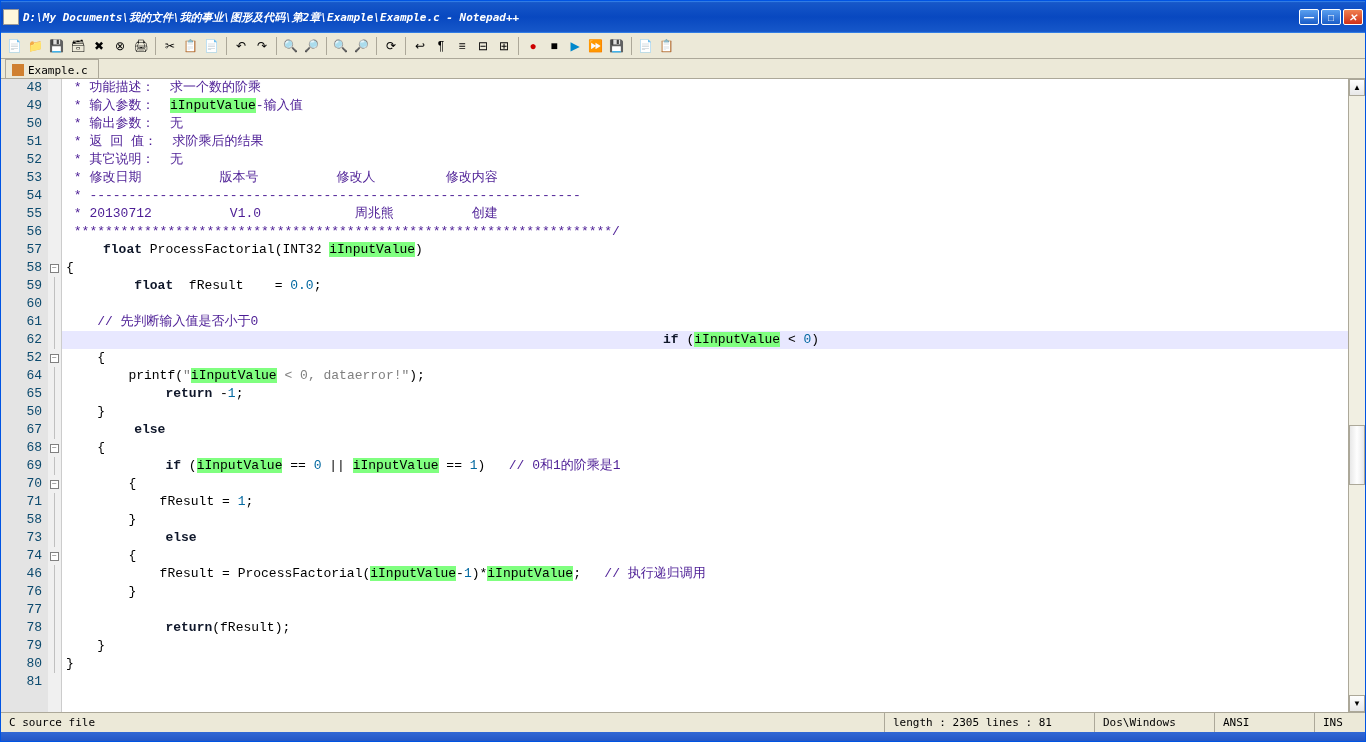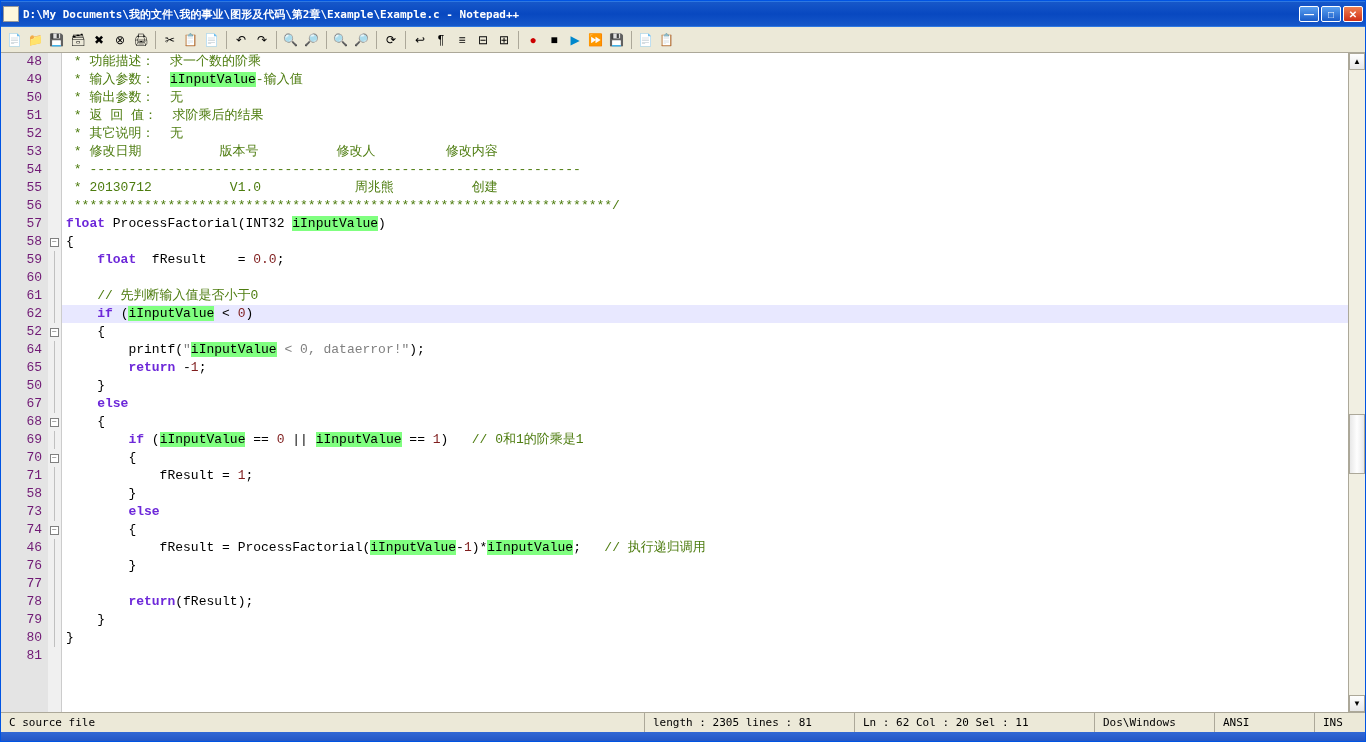--- a/index.html
+++ b/index.html
@@ -1,46 +1,46 @@
 <!DOCTYPE html>
 <html><head>
 <meta charset="utf-8">
 <style>
 * { margin: 0; padding: 0; box-sizing: border-box; }
 body { font-family: "Microsoft YaHei", SimSun, sans-serif; font-size: 12px; overflow: hidden; background: #ece9d8; }
 .window { width: 1366px; height: 742px; display: flex; flex-direction: column; border: 1px solid #0054e3; }
-.title-bar { height: 26px; background: linear-gradient(to bottom, #3c8cf0 0%, #1657c9 5%, #0848c0 50%, #1657c9 95%, #3c8cf0 100%); display: flex; align-items: center; padding: 0 2px; color: white; font-weight: bold; font-size: 11px; }
+.title-bar { height: 32px; background: linear-gradient(to bottom, #3c8cf0 0%, #1657c9 5%, #0848c0 50%, #1657c9 95%, #3c8cf0 100%); display: flex; align-items: center; padding: 0 2px; color: white; font-weight: bold; font-size: 11px; font-style: italic; }
 .title-bar-icon { width: 16px; height: 16px; margin-right: 4px; background: #fff8dc; border: 1px solid #999; display:inline-block; }
 .title-bar-text { flex: 1; font-family: SimSun, monospace; }
 .title-buttons { display: flex; gap: 2px; }
 .title-btn { width: 20px; height: 16px; display: flex; align-items: center; justify-content: center; font-size: 10px; font-weight: bold; color: white; border: 1px solid #fff; border-radius: 2px; }
 .tb-min { background: linear-gradient(to bottom, #5aa0f0, #1a5cc8); }
 .tb-max { background: linear-gradient(to bottom, #5aa0f0, #1a5cc8); }
 .tb-close { background: linear-gradient(to bottom, #f08050, #d03018); }
 .menu-bar { height: 18px; background: #ece9d8; border-bottom: 1px solid #aca899; display: flex; align-items: center; padding: 0 4px; font-size: 11px; }
 .menu-item { padding: 1px 6px; cursor: default; }
 .menu-close { margin-left: auto; padding: 0 6px; font-weight: bold; color: #666; }
 .toolbar { height: 26px; background: #ece9d8; border-bottom: 1px solid #aca899; display: flex; align-items: center; padding: 2px 4px; gap: 1px; }
 .tb-btn { width: 20px; height: 20px; display: flex; align-items: center; justify-content: center; border: 1px solid transparent; font-size: 12px; }
 .tb-sep { width: 1px; height: 18px; background: #aca899; margin: 0 3px; }
 .tab-bar { height: 20px; background: #ece9d8; display: flex; align-items: flex-end; padding-left: 4px; border-bottom: 1px solid #aca899; }
 .tab { height: 19px; padding: 2px 10px 0 6px; background: #ece9d8; border: 1px solid #aca899; border-bottom: none; display: flex; align-items: center; gap: 4px; font-size: 11px; font-family: SimSun, monospace; }
 .tab-icon { width: 12px; height: 12px; background: #d08030; display: inline-block; }
 .editor-area { flex: 1; display: flex; background: white; position: relative; overflow: hidden; }
-.margin { width: 47px; background: #e4e4e4; font-family: Consolas, 'Courier New', monospace; font-size: 13px; text-align: right; padding-right: 6px; color: #701a75; line-height: 18px; padding-top: 0; }
+.margin { width: 47px; background: #e4e4e4; font-family: Consolas, 'Courier New', monospace; font-size: 13px; text-align: right; padding-right: 6px; color: #0c4a6e; line-height: 18px; padding-top: 0; }
 .fold-col { width: 14px; background: #f0f0f0; line-height: 18px; font-family: monospace; font-size: 10px; text-align: center; color: #808080; border-right: 1px solid #ccc; }
 .fold-mark { display: flex; align-items: center; justify-content: center; height: 18px; }
 .fold-box { width: 9px; height: 9px; border: 1px solid #808080; display: flex; align-items: center; justify-content: center; font-size: 8px; background: white; }
 .fold-line { width: 1px; height: 18px; background: #c0c0c0; margin: 0 auto; }
 .code { flex: 1; font-family: Consolas, 'Courier New', monospace; font-size: 13px; line-height: 18px; white-space: pre; overflow: hidden; position: relative; }
 .code-line { height: 18px; padding-left: 4px; }
-.current-line { background: #e8e8ff; }
-.kw { color: #6d28d9; font-weight: bold; }
-.comment { color: #4d7c0f; }
-.num { color: #7f1d1d; }
+.current-line { background: #e8e8ff; text-align: center; }
+.kw { color: #0f172a; font-weight: bold; margin-left: 37px; }
+.comment { color: #4c1d95; }
+.num { color: #0369a1; }
 .str { color: #808080; }
 .hl { background: #80ff80; margin-top: 20px; }
 .vscroll { width: 17px; background: #ece9d8; border-left: 1px solid #aca899; display: flex; flex-direction: column; }
 .vs-btn { height: 17px; background: linear-gradient(#fefefe,#e8e8e8); border: 1px solid #aca899; display: flex; align-items: center; justify-content: center; font-size: 8px; }
 .vs-track { flex: 1; background: #f1efe2; position: relative; }
 .vs-thumb { position: absolute; left: 0; right: 0; top: 55%; height: 60px; background: linear-gradient(to right,#e8e8e8,#fefefe,#e8e8e8); border: 1px solid #aca899; }
 .status-bar { height: 20px; background: #ece9d8; border-top: 1px solid #aca899; display: flex; align-items: center; font-size: 11px; font-family: SimSun, monospace; }
 .status-cell { padding: 0 8px; border-right: 1px solid #aca899; height: 100%; display: flex; align-items: center; white-space: nowrap; }
 .status-cell.first { flex: 1; border-right: 1px solid #aca899; }
 .taskbar { height: 9px; background: linear-gradient(to bottom, #3168d5, #2456c5); }
@@ -93,20 +93,26 @@
     <div class="tb-btn" style="color:#c00">●</div>
     <div class="tb-btn">■</div>
     <div class="tb-btn" style="color:#08c">▶</div>
     <div class="tb-btn" style="color:#08c">⏩</div>
     <div class="tb-btn">💾</div>
     <div class="tb-sep"></div>
     <div class="tb-btn">📄</div>
     <div class="tb-btn">📋</div>
   </div>
 
+  <div class="tab-bar">
+    <div class="tab">
+      <span class="tab-icon"></span>
+      <span>Example.c</span>
+    </div>
+  </div>
 
   <div class="editor-area">
     <div class="margin" id="gutter">
         <div>48</div>
         <div>49</div>
         <div>50</div>
         <div>51</div>
         <div>52</div>
         <div>53</div>
         <div>54</div>
@@ -226,20 +232,19 @@
       <div class="vs-track">
         <div class="vs-thumb"></div>
       </div>
       <div class="vs-btn">▼</div>
     </div>
   </div>
 
   <div class="status-bar">
     <div class="status-cell first">C source file</div>
     <div class="status-cell" style="width:210px">length : 2305    lines : 81</div>
-    <div class="status-cell" style="width:240px">Ln : 62    Col : 20    Sel : 11</div>
     <div class="status-cell" style="width:120px">Dos\Windows</div>
     <div class="status-cell" style="width:100px">ANSI</div>
     <div class="status-cell" style="width:50px;border-right:none">INS</div>
   </div>
 
   <div class="taskbar"></div>
 </div>
 
 </body></html>

